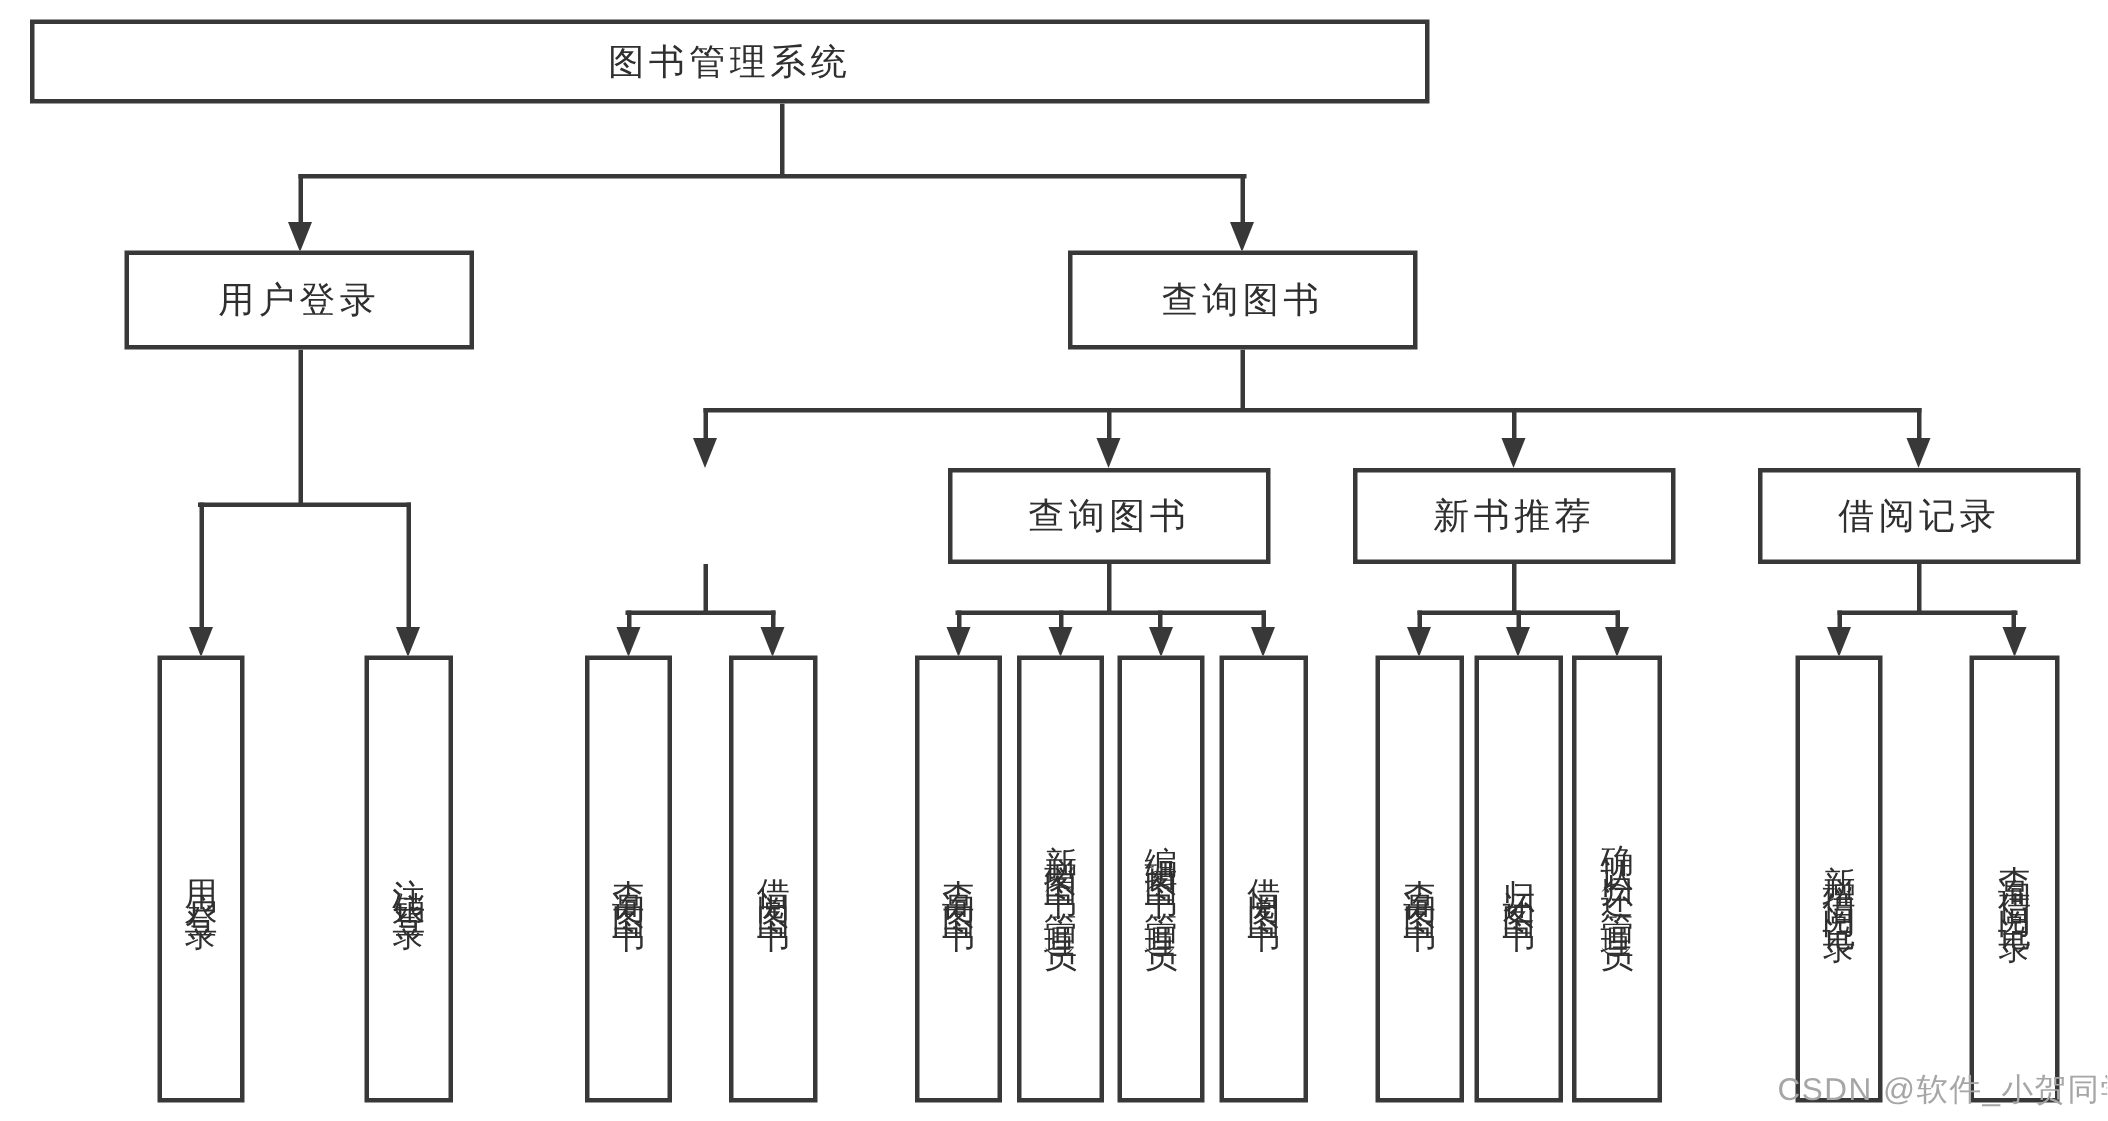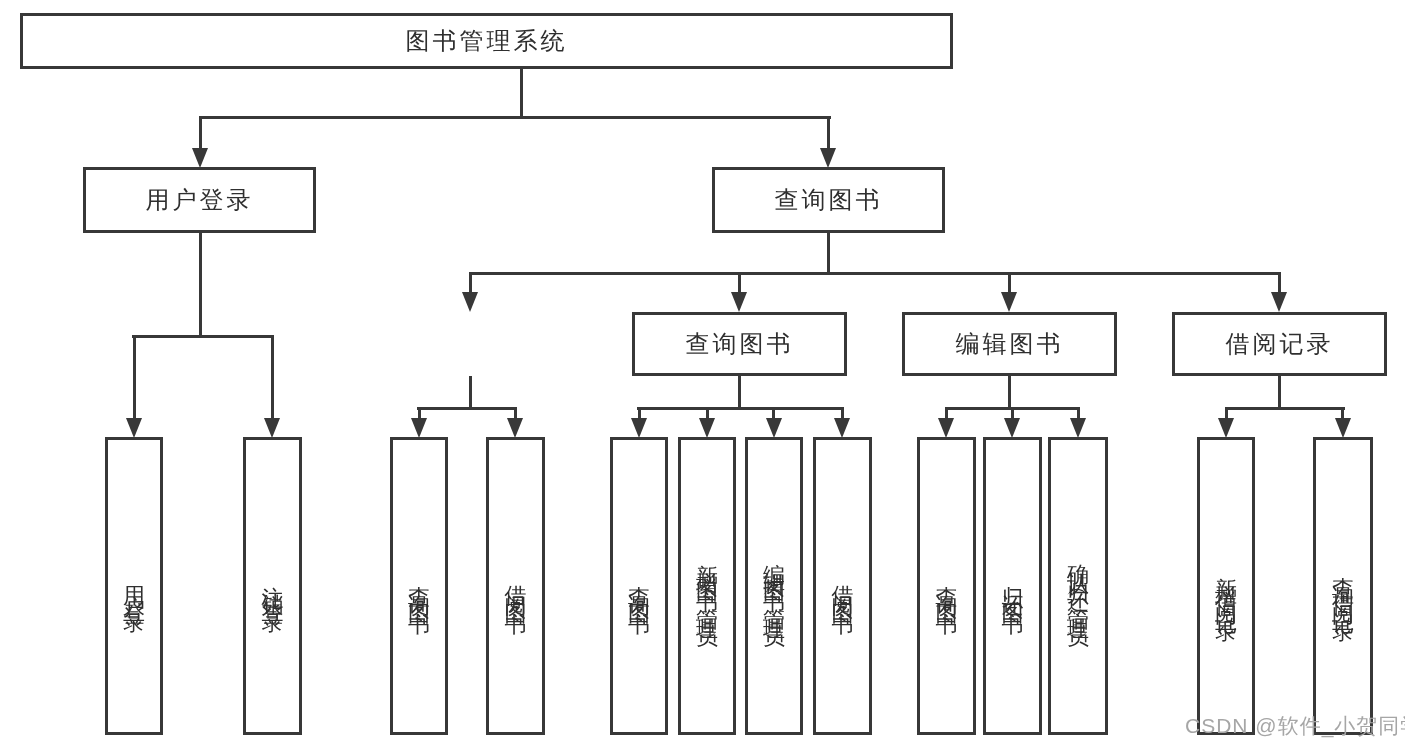--- a/index.html
+++ b/index.html
@@ -77,21 +77,21 @@
     <span>用户登录</span>
   </div>
   <div class="node hnode" style="left:712px; top:167px; width:233px; height:66px;">
     <span>查询图书</span>
   </div>
 
   <div class="node hnode" style="left:632px; top:312px; width:215px; height:64px;">
     <span>查询图书</span>
   </div>
   <div class="node hnode" style="left:902px; top:312px; width:215px; height:64px;">
-    <span>编辑图书</span>
+    <span>新书推荐</span>
   </div>
   <div class="node hnode" style="left:1172px; top:312px; width:215px; height:64px;">
     <span>借阅记录</span>
   </div>
 
   <div class="node leaf" style="left:105px; width:58px;">
     <span>用户登录</span>
   </div>
   <div class="node leaf" style="left:243px; width:59px;">
     <span>注销登录</span>

